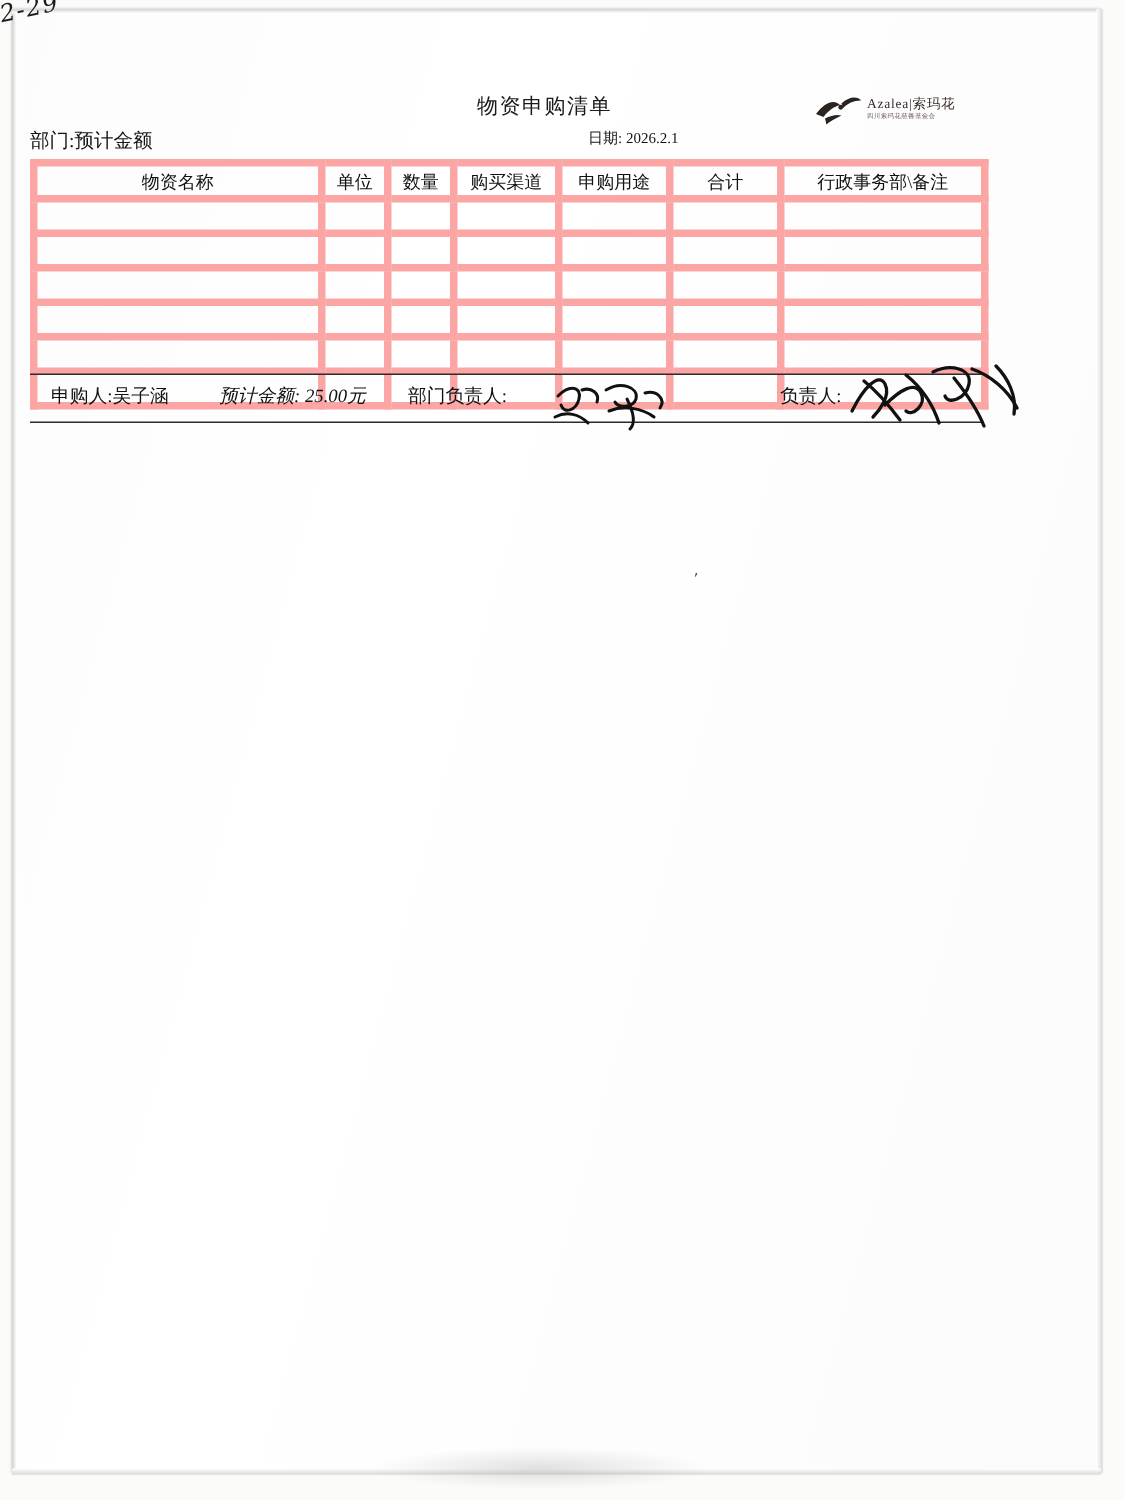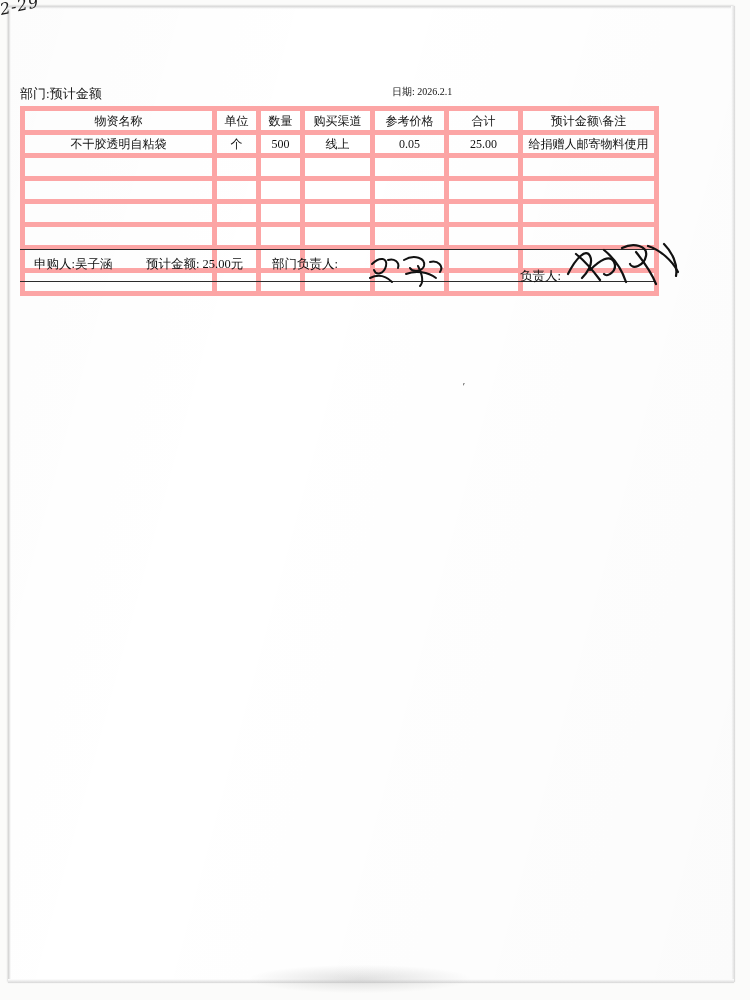--- a/index.html
+++ b/index.html
@@ -172,23 +172,23 @@
     background: #2b2b2b;
   }
   .foot-item {
     position: absolute;
     top: 256px;
     font-size: 12.5px;
     color: #111;
     white-space: nowrap;
   }
   .foot-applicant { left: 34px; }
-  .foot-amount    { left: 146px; }
+  .foot-amount    { left: 146px; font-style: italic; }
   .foot-manager   { left: 272px; }
-  .foot-head      { left: 520px; margin-top: 12px; }
+  .foot-head      { left: 520px; }
 
   
   .sig {
     position: absolute;
     color: #111;
     font-family: "DejaVu Serif", serif;
     font-style: italic;
   }
   .sig-manager {
     left: 366px;
@@ -222,21 +222,34 @@
 <body>
 
 <div class="page">
   <div class="sheet"></div>
   <div class="edge-left"></div>
   <div class="edge-top"></div>
   <div class="edge-right"></div>
   <div class="edge-bottom"></div>
   <div class="smudge"></div>
 
-
+  <div class="doc-title">物资申购清单</div>
+
+  <div class="logo">
+    <svg width="36" height="28" viewBox="0 0 36 28" aria-hidden="true">
+      <g fill="#2a2320">
+        <path d="M4 16 C10 8, 16 6, 20 10 C16 11, 12 14, 9 18 Z"></path>
+        <path d="M21 9 C26 4, 32 4, 34 7 C29 7, 25 9, 22 12 Z"></path>
+        <path d="M10 19 C14 17, 18 16, 21 17 C17 19, 13 21, 11 23 Z"></path>
+        <circle cx="20.5" cy="11.5" r="1.6"></circle>
+      </g>
+    </svg>
+    <div class="logo-name">Azalea|索玛花</div>
+    <div class="logo-sub">四川索玛花慈善基金会</div>
+  </div>
 
   <div class="meta-dept">
     <span>部门:</span><span>预计金额</span>
   </div>
 
   <div class="meta-date">
     <span>日期:</span>&nbsp;<span>2026.2.1</span>
   </div>
 
   <table class="grid">
@@ -248,35 +261,26 @@
         <col class="col-price">
         <col class="col-total">
         <col class="col-note">
     </colgroup>
     <thead>
       <tr class="head">
         <th>物资名称</th>
         <th>单位</th>
         <th>数量</th>
         <th>购买渠道</th>
-        <th>参考价格</th>
+        <th>申购用途</th>
         <th>合计</th>
-        <th>预计金额\备注</th>
+        <th>行政事务部\备注</th>
       </tr>
     </thead>
     <tbody>
-      <tr>
-        <td>不干胶透明自粘袋</td>
-        <td>个</td>
-        <td>500</td>
-        <td>线上</td>
-        <td>0.05</td>
-        <td>25.00</td>
-        <td>给捐赠人邮寄物料使用</td>
-      </tr>
       <tr>
         <td></td>
         <td></td>
         <td></td>
         <td></td>
         <td></td>
         <td></td>
         <td></td>
       </tr>
       <tr>

